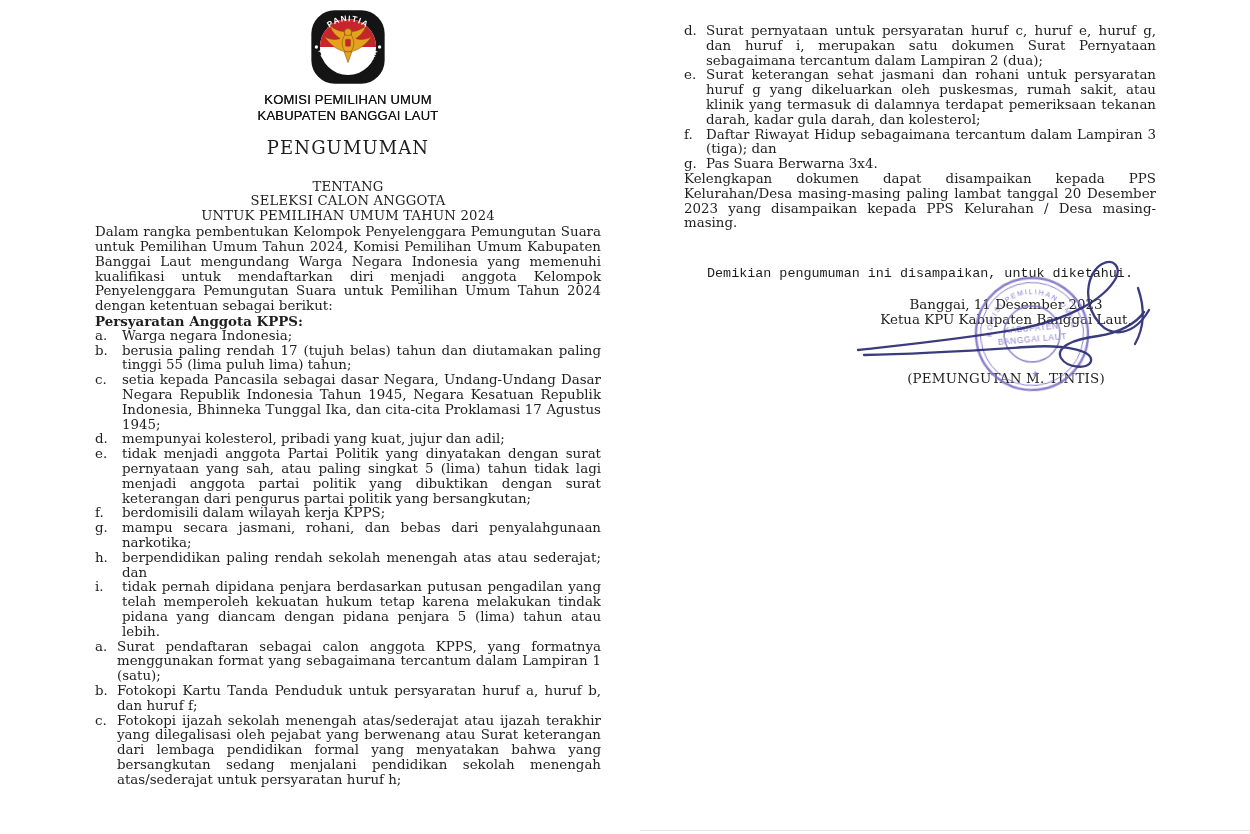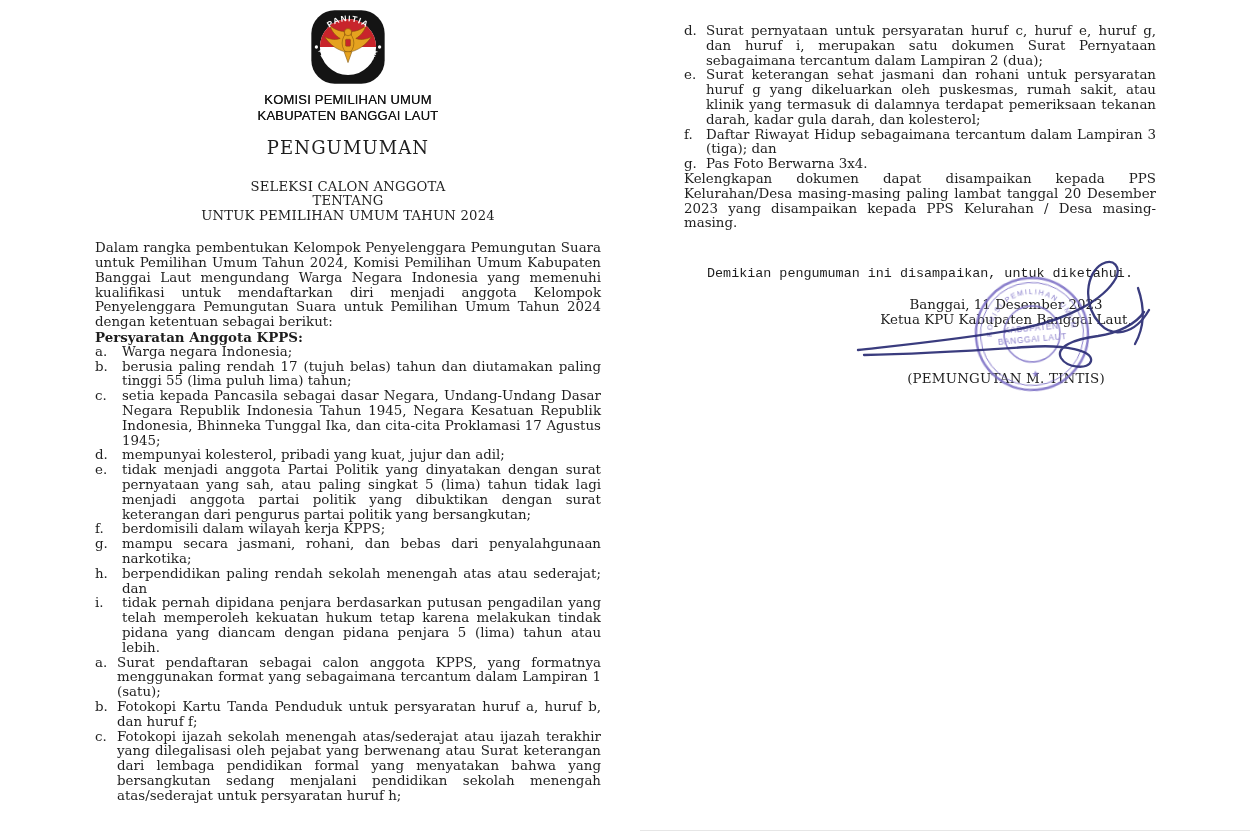--- a/index.html
+++ b/index.html
@@ -17,21 +17,21 @@
   .content-left{position:absolute;left:95px;top:0;width:506px;}
   .logo-wrap{text-align:center;margin-top:8px;height:78px;}
   .institution{margin-top:6px;text-align:center;
     font-family:"Liberation Sans", sans-serif;font-size:13px;line-height:15.5px;
     color:#151515;text-shadow:0 0 .45px #222;letter-spacing:.2px;}
   .doc-title{margin-top:17px;text-align:center;font-size:18px;line-height:15.5px;}
   .doc-title .t1{letter-spacing:1.1px;}
   .doc-title .t2{letter-spacing:.2px;}
   .tentang{margin-top:24px;text-align:center;font-size:13.2px;line-height:14.6px;letter-spacing:.2px;}
   .bodytext{font-size:13.4px;line-height:14.8px;text-align:justify;}
-  .intro{margin-top:18px;}
+  .intro{margin-top:2px;}
   .list{margin:0;padding:0;}
   .li{position:relative;text-align:justify;}
   .li.req{padding-left:27px;}
   .li.doc{padding-left:22px;}
   .li .lbl{position:absolute;left:0;top:0;}
   .sec-heading{margin-top:14.8px;font-weight:bold;}
   .sec-heading.tight{margin-top:0;}
 
   
   .content-right{position:absolute;left:59px;top:24px;width:472px;}
@@ -80,22 +80,22 @@
     <div class="institution">
       <div>KOMISI PEMILIHAN UMUM</div>
       <div>KABUPATEN BANGGAI LAUT</div>
     </div>
 
     <div class="doc-title">
       <div class="t1">PENGUMUMAN</div>
     </div>
 
     <div class="tentang">
+      <div>TENTANG</div>
       <div>SELEKSI CALON ANGGOTA</div>
-      <div>TENTANG</div>
       <div>UNTUK PEMILIHAN UMUM TAHUN 2024</div>
     </div>
 
     <div class="bodytext intro">Dalam rangka pembentukan Kelompok Penyelenggara Pemungutan Suara untuk Pemilihan Umum Tahun 2024, Komisi Pemilihan Umum Kabupaten Banggai Laut mengundang Warga Negara Indonesia yang memenuhi kualifikasi untuk mendaftarkan diri menjadi anggota Kelompok Penyelenggara Pemungutan Suara untuk Pemilihan Umum Tahun 2024 dengan ketentuan sebagai berikut:</div>
 
     <div class="bodytext sec-heading tight">Persyaratan Anggota KPPS:</div>
 
     <div class="list bodytext">
       <div class="li req"><span class="lbl">a.</span><span>Warga negara Indonesia;</span></div>
       <div class="li req"><span class="lbl">b.</span><span>berusia paling rendah 17 (tujuh belas) tahun dan diutamakan paling tinggi 55 (lima puluh lima) tahun;</span></div>
@@ -118,21 +118,21 @@
   </div>
 </div>
 
 <div class="page" id="page-right">
   <div class="content-right">
 
     <div class="list bodytext">
       <div class="li doc"><span class="lbl">d.</span><span>Surat pernyataan untuk persyaratan huruf c, huruf e, huruf g, dan huruf i, merupakan satu dokumen Surat Pernyataan sebagaimana tercantum dalam Lampiran 2 (dua);</span></div>
       <div class="li doc"><span class="lbl">e.</span><span>Surat keterangan sehat jasmani dan rohani untuk persyaratan huruf g yang dikeluarkan oleh puskesmas, rumah sakit, atau klinik yang termasuk di dalamnya terdapat pemeriksaan tekanan darah, kadar gula darah, dan kolesterol;</span></div>
       <div class="li doc"><span class="lbl">f.</span><span>Daftar Riwayat Hidup sebagaimana tercantum dalam Lampiran 3 (tiga); dan</span></div>
-      <div class="li doc"><span class="lbl">g.</span><span>Pas Foto Berwarna 3x4.</span></div>
+      <div class="li doc"><span class="lbl">g.</span><span>Pas Suara Berwarna 3x4.</span></div>
     </div>
 
     <div class="bodytext para">Kelengkapan dokumen dapat disampaikan kepada PPS Kelurahan/Desa masing-masing paling lambat tanggal 20 Desember 2023 yang disampaikan kepada PPS Kelurahan / Desa masing-masing.</div>
 
     <div class="bodytext closing">Demikian pengumuman ini disampaikan, untuk diketahui.</div>
 
     <div class="sig-block bodytext">
       <div>Banggai, 11 Desember 2023</div>
       <div>Ketua KPU Kabupaten Banggai Laut,</div>
       <div class="sig-name">(PEMUNGUTAN M. TINTIS)</div>

